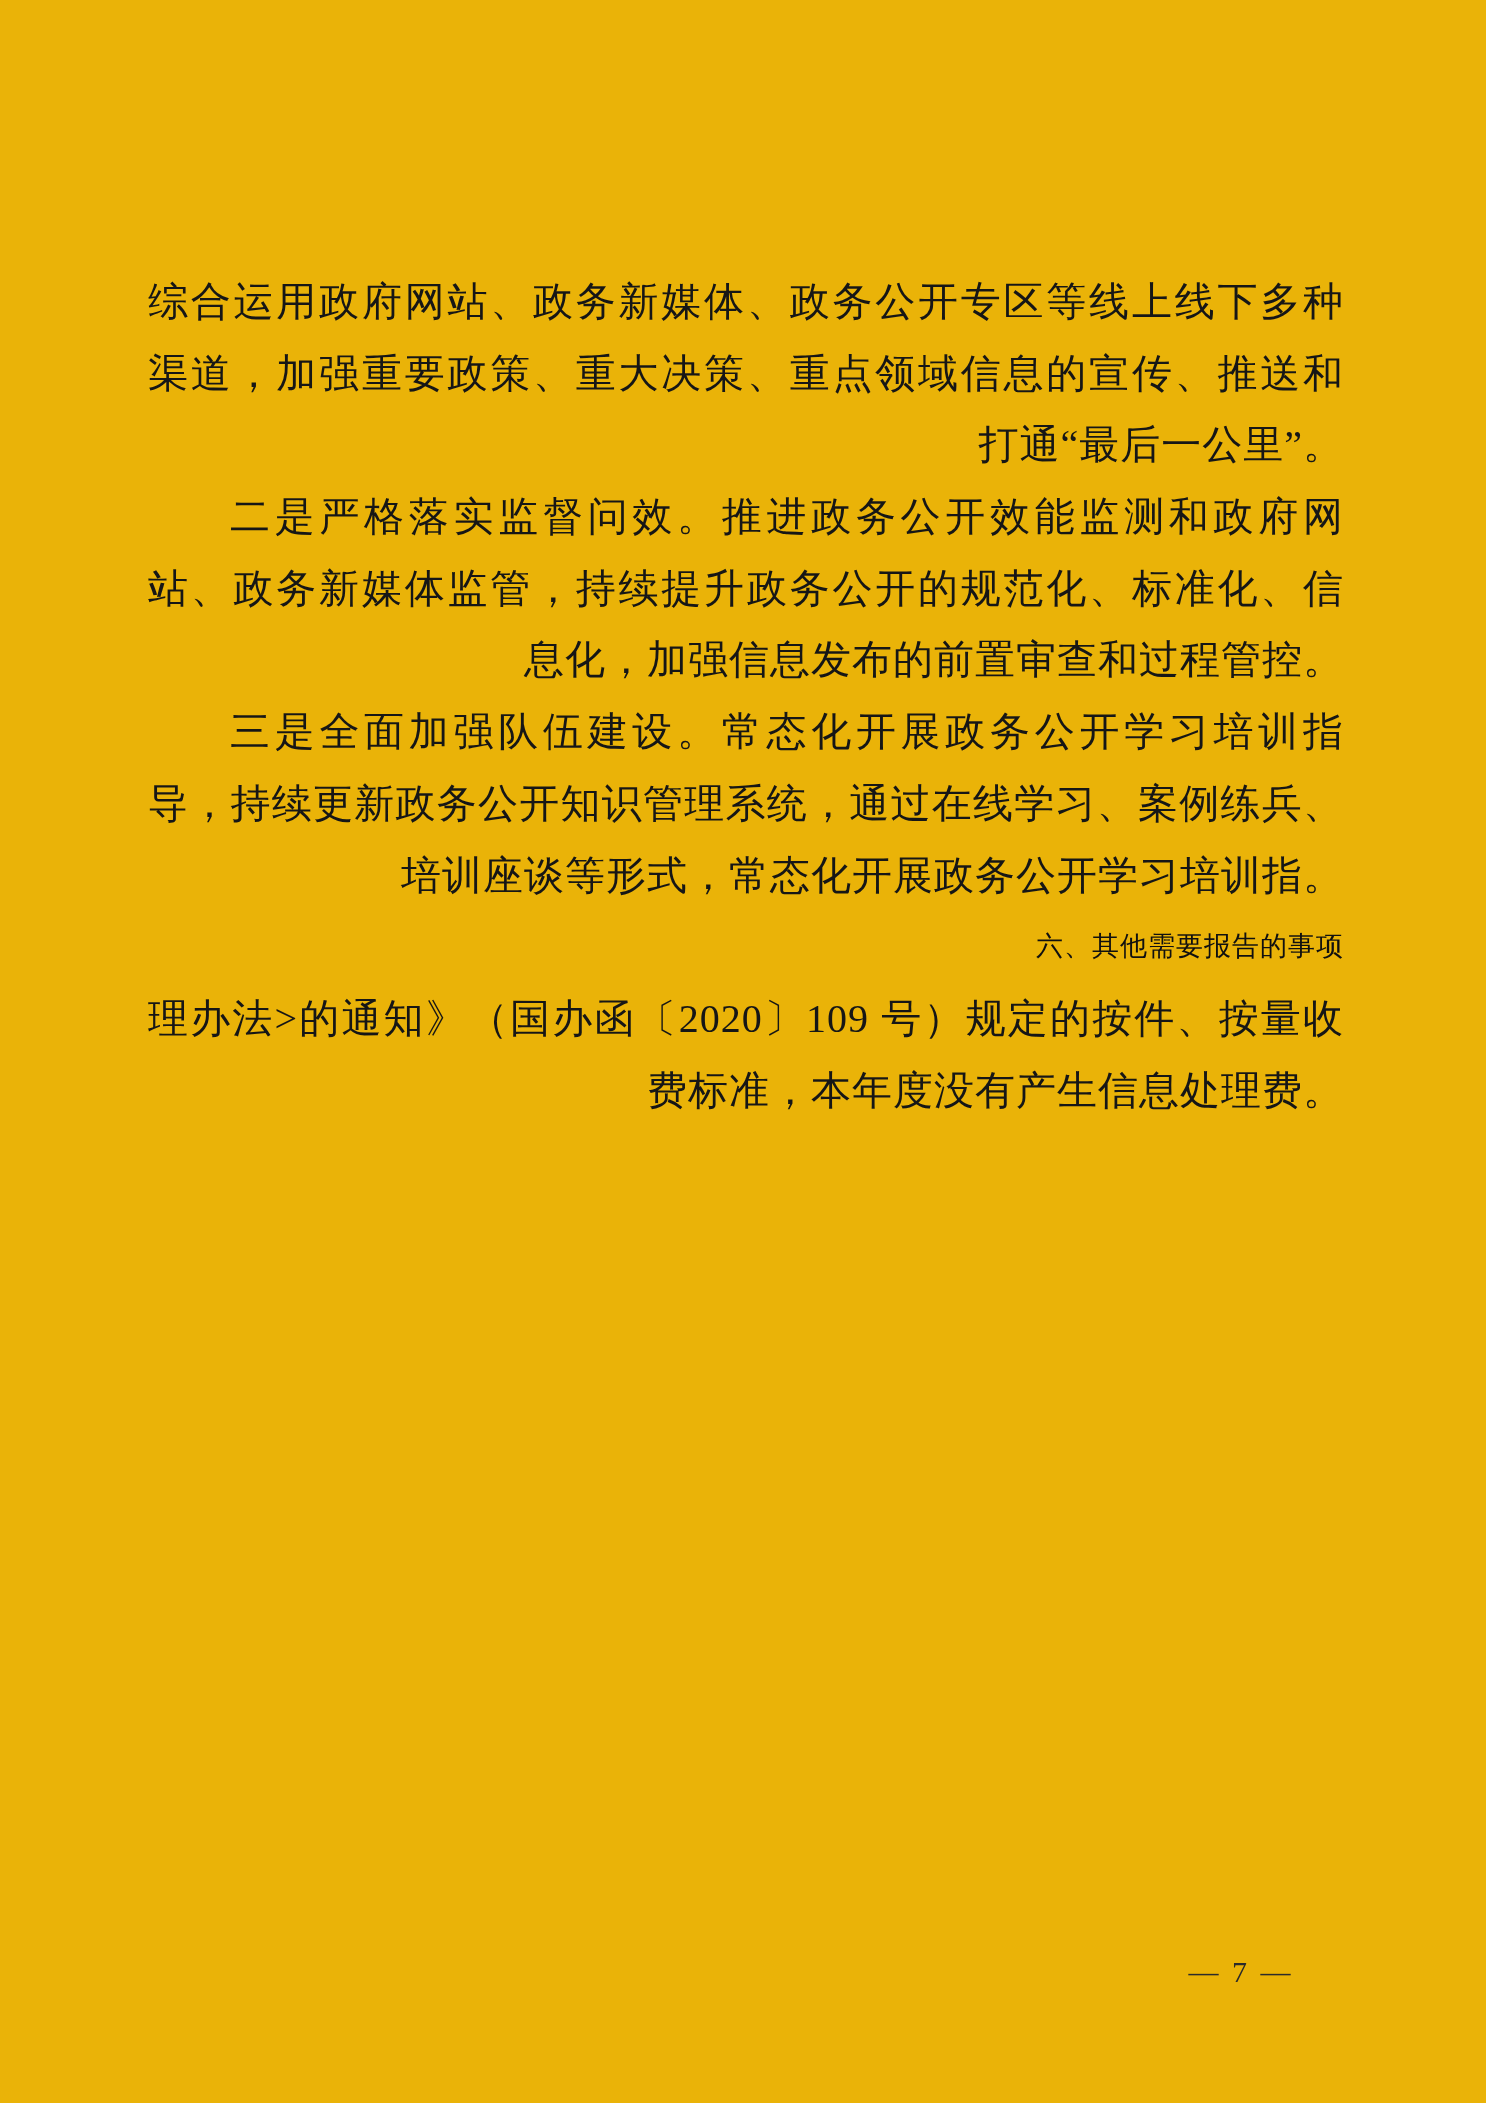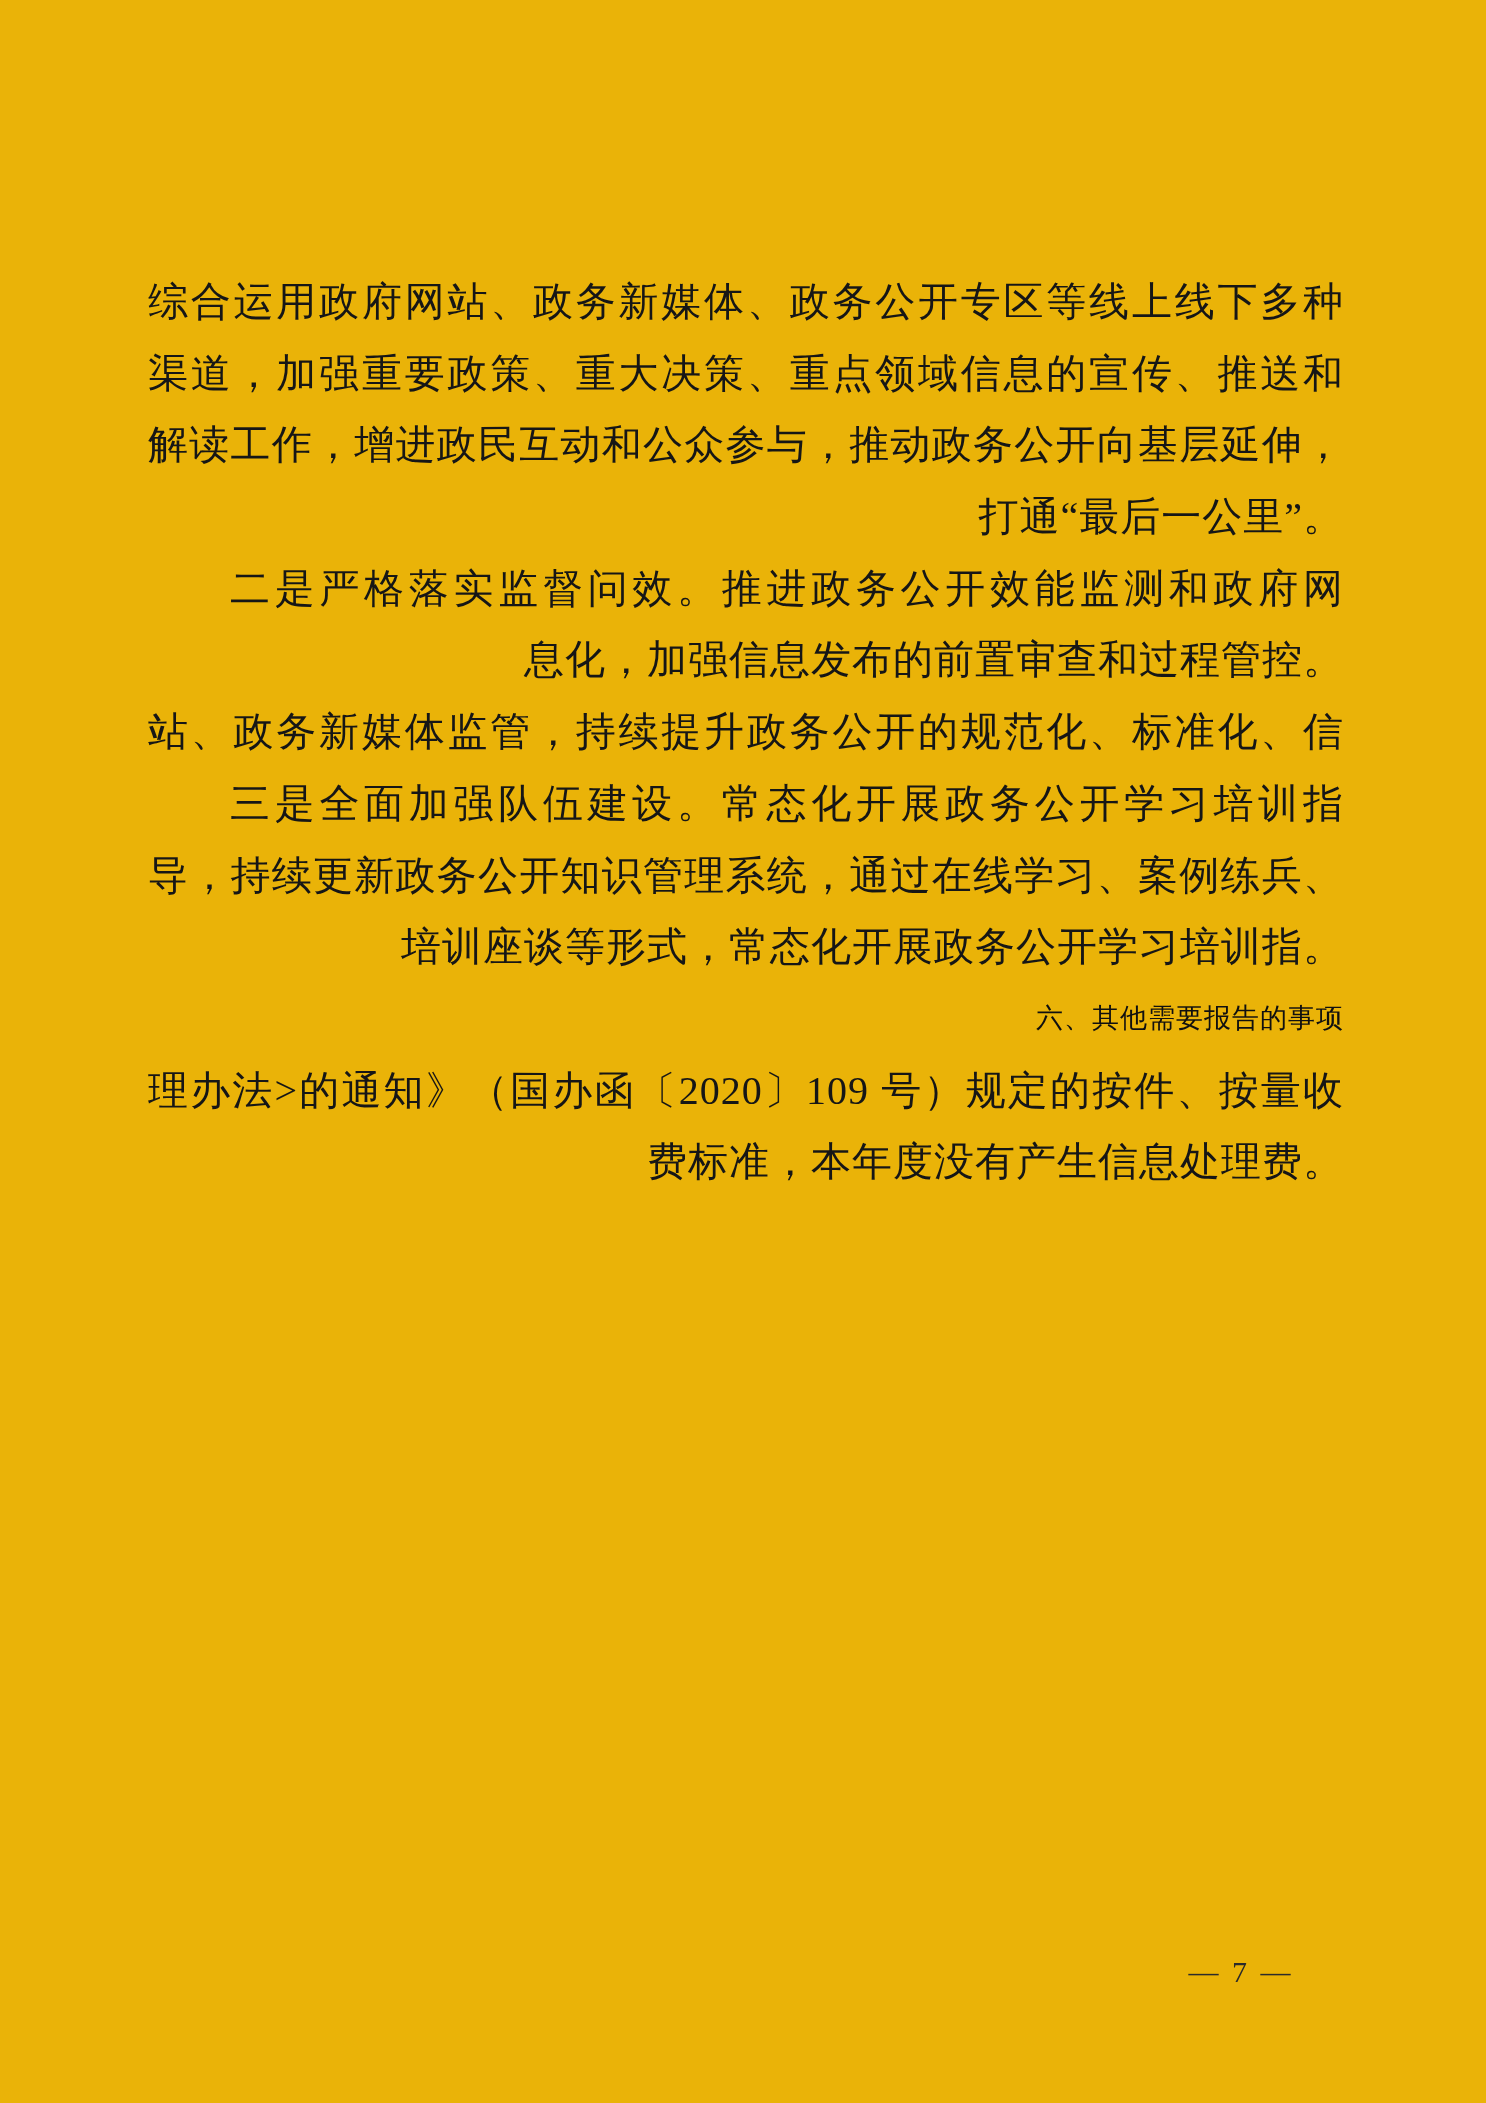--- a/index.html
+++ b/index.html
@@ -59,25 +59,24 @@
     font-family: "Liberation Serif", "DejaVu Serif", serif;
   }
 </style>
 </head>
 <body>
 
 <div class="page">
   <div class="content">
     <div class="line justify">综合运用政府网站、政务新媒体、政务公开专区等线上线下多种</div>
     <div class="line justify">渠道，加强重要政策、重大决策、重点领域信息的宣传、推送和</div>
-    <div class="line justify">解读工作，增进政民互动和公众参与，推动政务公开向基层延伸，</div>
     <div class="line">打通“最后一公里”。</div>
     <div class="line justify indent">二是严格落实监督问效。推进政务公开效能监测和政府网</div>
+    <div class="line justify">站、政务新媒体监管，持续提升政务公开的规范化、标准化、信</div>
     <div class="line">息化，加强信息发布的前置审查和过程管控。</div>
-    <div class="line justify">站、政务新媒体监管，持续提升政务公开的规范化、标准化、信</div>
     <div class="line justify indent">三是全面加强队伍建设。常态化开展政务公开学习培训指</div>
     <div class="line justify">导，持续更新政务公开知识管理系统，通过在线学习、案例练兵、</div>
     <div class="line">培训座谈等形式，常态化开展政务公开学习培训指。</div>
     <div class="line heading indent">六、其他需要报告的事项</div>
     <div class="line justify">理办法&gt;的通知》（国办函〔2020〕109 号）规定的按件、按量收</div>
     <div class="line">费标准，本年度没有产生信息处理费。</div>
   </div>
   <div class="page-number">— 7 —</div>
 </div>
 

